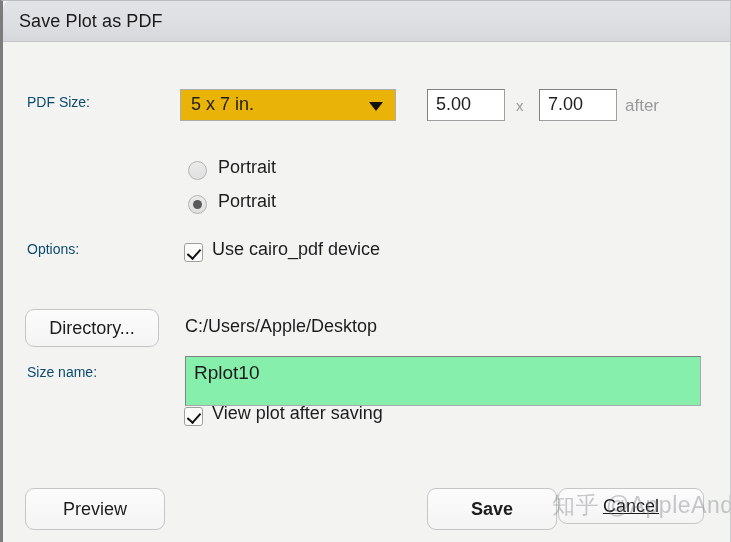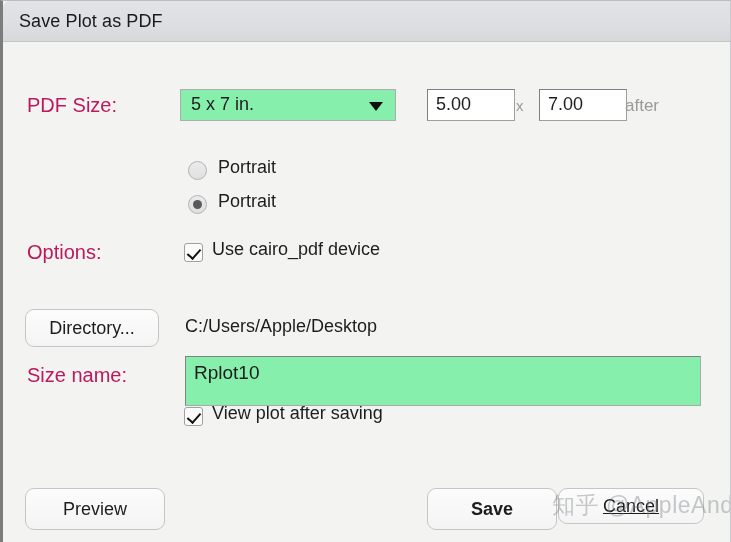--- a/index.html
+++ b/index.html
@@ -46,39 +46,39 @@
     top: 10px;
     font-size: 18px;
     color: #1a1a1a;
     letter-spacing: 0.1px;
     white-space: nowrap;
   }
 
   
   .row-label {
     position: absolute;
-    font-size: 20px;
-    color: #be185d;
+    font-size: 14px;
+    color: #0c4a6e;
     white-space: nowrap;
   }
   .muted {
     color: #9a9a9a;
   }
 
   
   .lbl-pdfsize { left: 24px; top: 93px; }
 
   .combo {
     position: absolute;
     left: 177px;
     top: 88px;
     width: 216px;
     height: 32px;
     box-sizing: border-box;
-    background: #86efac;
+    background: #eab308;
     border: 1px solid #adadad;
     cursor: default;
   }
   .combo-text {
     position: absolute;
     left: 10px;
     top: 4px;
     font-size: 18px;
     color: #1d1d1d;
     white-space: nowrap;
@@ -90,21 +90,21 @@
     width: 0;
     height: 0;
     border-left: 7px solid transparent;
     border-right: 7px solid transparent;
     border-top: 9px solid #111111;
   }
 
   .numbox {
     position: absolute;
     top: 88px;
-    width: 88px;
+    width: 78px;
     height: 32px;
     box-sizing: border-box;
     background: #ffffff;
     border: 1px solid #9d9fa1;
     border-top-color: #7e8082;
     border-left-color: #7e8082;
   }
   .numbox-w { left: 424px; }
   .numbox-h { left: 536px; }
   .numbox span {

